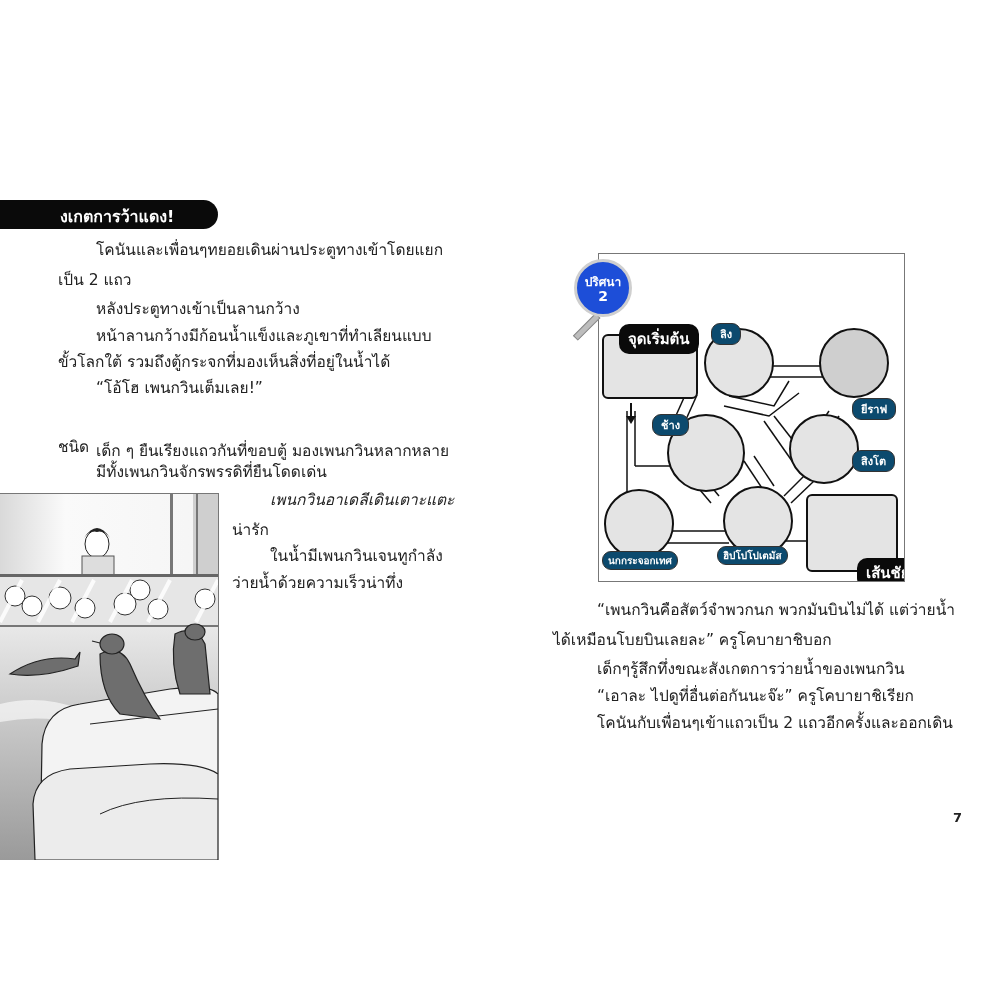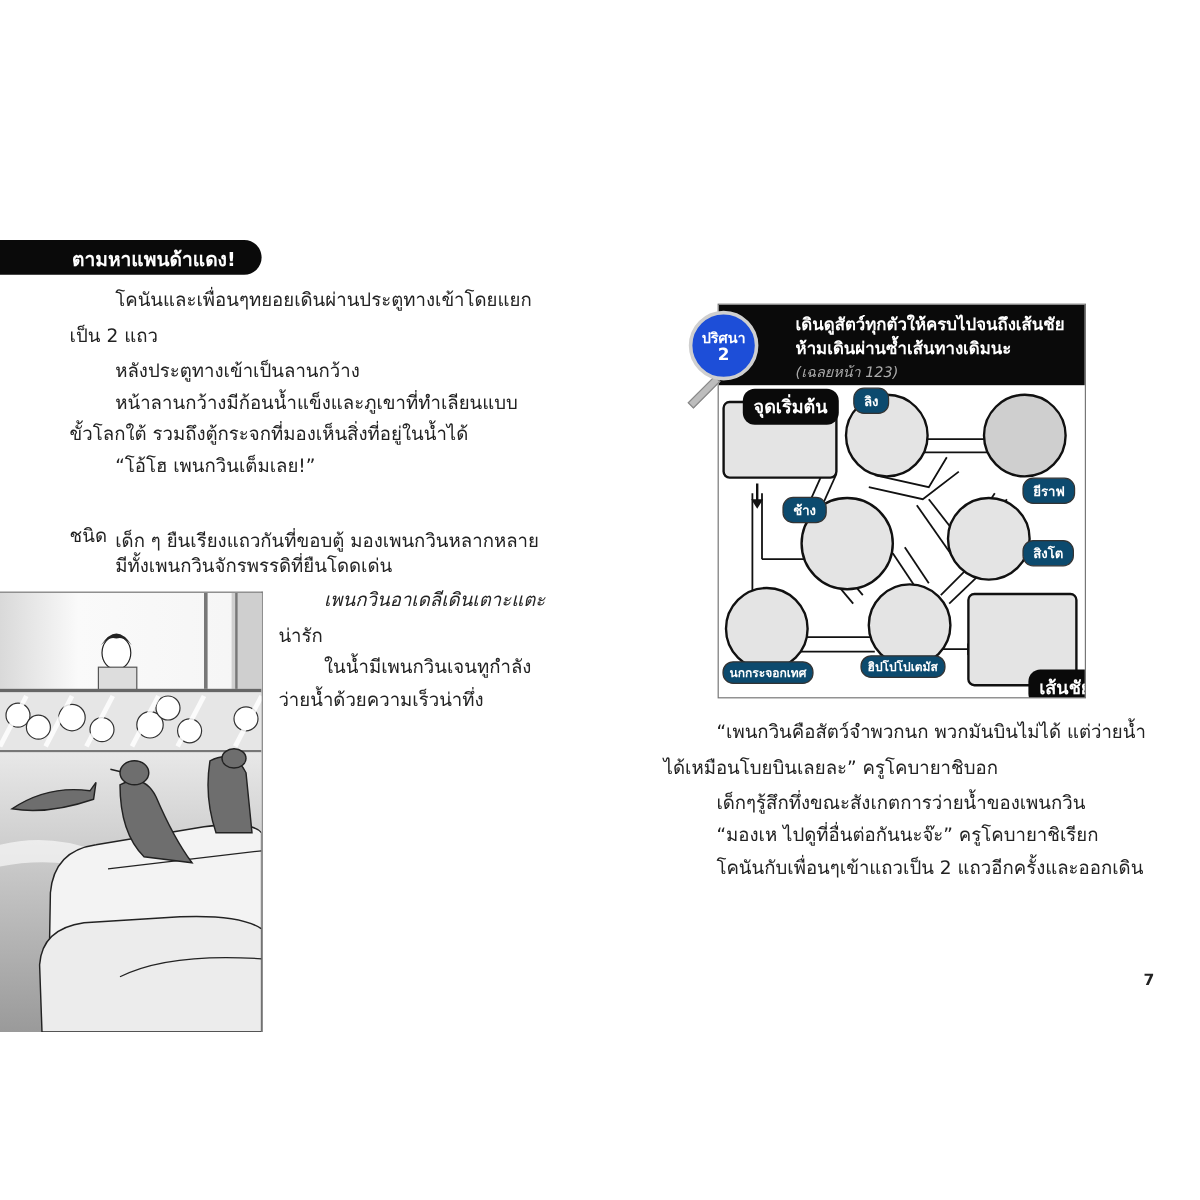--- a/index.html
+++ b/index.html
@@ -38,21 +38,21 @@
 
   .node { position:absolute; border:2px solid #111; border-radius:50%; background:#e4e4e4; box-sizing:border-box; }
   .rect-node { position:absolute; border:2px solid #111; border-radius:6px; background:#e4e4e4; box-sizing:border-box; }
 
   .page-num { left:953px; top:810px; font-size:13px; font-weight:bold; color:#222; }
 </style>
 </head>
 <body>
 
 <div class="abs banner">
-  <span>ตามหาแพนด้าแดง!</span>
+  <span>งเกตการว้าแดง!</span>
 </div>
 
 <div class="abs txt" style="left:96px;top:240px;">โคนันและเพื่อนๆทยอยเดินผ่านประตูทางเข้าโดยแยก</div>
 <div class="abs txt" style="left:58px;top:270px;">เป็น 2 แถว</div>
 <div class="abs txt" style="left:96px;top:299px;">หลังประตูทางเข้าเป็นลานกว้าง</div>
 <div class="abs txt" style="left:96px;top:326px;">หน้าลานกว้างมีก้อนน้ำแข็งและภูเขาที่ทำเลียนแบบ</div>
 <div class="abs txt" style="left:58px;top:352px;">ขั้วโลกใต้ รวมถึงตู้กระจกที่มองเห็นสิ่งที่อยู่ในน้ำได้</div>
 <div class="abs txt" style="left:96px;top:378px;">“โอ้โฮ เพนกวินเต็มเลย!”</div>
 <div class="abs txt" style="left:96px;top:405px;margin-top:36px;">เด็ก ๆ ยืนเรียงแถวกันที่ขอบตู้ มองเพนกวินหลากหลาย</div>
 <div class="abs txt" style="left:58px;top:437px;">ชนิด</div>
@@ -118,25 +118,20 @@
       <path d="M92 147 L104 150" fill="none"></path>
       <ellipse cx="112" cy="150" rx="12" ry="10" fill="#6e6e6e"></ellipse>
       <path d="M175 140 Q195 130 205 150 L210 200 L180 200 Q170 170 175 140Z" fill="#6e6e6e"></path>
       <ellipse cx="195" cy="138" rx="10" ry="8" fill="#6e6e6e"></ellipse>
       <path d="M10 180 Q40 160 75 165 L80 158 L78 172 Q40 185 10 180Z" fill="#6e6e6e"></path>
     </g>
   </svg>
 </div>
 
 <div class="abs puzzle">
-  <div class="puzzle-head">
-    <div class="ph-line1">เดินดูสัตว์ทุกตัวให้ครบไปจนถึงเส้นชัย</div>
-    <div class="ph-line2">ห้ามเดินผ่านซ้ำเส้นทางเดิมนะ</div>
-    <div class="ph-line3">(เฉลยหน้า 123)</div>
-  </div>
 
   <svg class="abs" style="left:0;top:67px;" width="305" height="260" viewBox="0 0 305 260">
     <g stroke="#111" stroke-width="1.5" fill="none">
 
       <path d="M28 90 L28 210"></path>
         <path d="M36 90 L36 145"></path>
       <path d="M36 145 L75 145"></path>
         <path d="M28 210 L28 210"></path>
       <path d="M110 45 L225 45"></path>
         <path d="M110 56 L225 56"></path>
@@ -188,16 +183,16 @@
 
 <div class="abs handle"></div>
 <div class="abs magnifier">
   <div class="m1">ปริศนา</div>
   <div class="m2">2</div>
 </div>
 
 <div class="abs txt" style="left:597px;top:600px;">“เพนกวินคือสัตว์จำพวกนก  พวกมันบินไม่ได้ แต่ว่ายน้ำ</div>
 <div class="abs txt" style="left:553px;top:630px;">ได้เหมือนโบยบินเลยละ”  ครูโคบายาชิบอก</div>
 <div class="abs txt" style="left:597px;top:659px;">เด็กๆรู้สึกทึ่งขณะสังเกตการว่ายน้ำของเพนกวิน</div>
-<div class="abs txt" style="left:597px;top:686px;">“มองเห ไปดูที่อื่นต่อกันนะจ๊ะ”  ครูโคบายาชิเรียก</div>
+<div class="abs txt" style="left:597px;top:686px;">“เอาละ ไปดูที่อื่นต่อกันนะจ๊ะ”  ครูโคบายาชิเรียก</div>
 <div class="abs txt" style="left:597px;top:713px;">โคนันกับเพื่อนๆเข้าแถวเป็น 2 แถวอีกครั้งและออกเดิน</div>
 
 <div class="abs page-num">7</div>
 
 </body></html>

